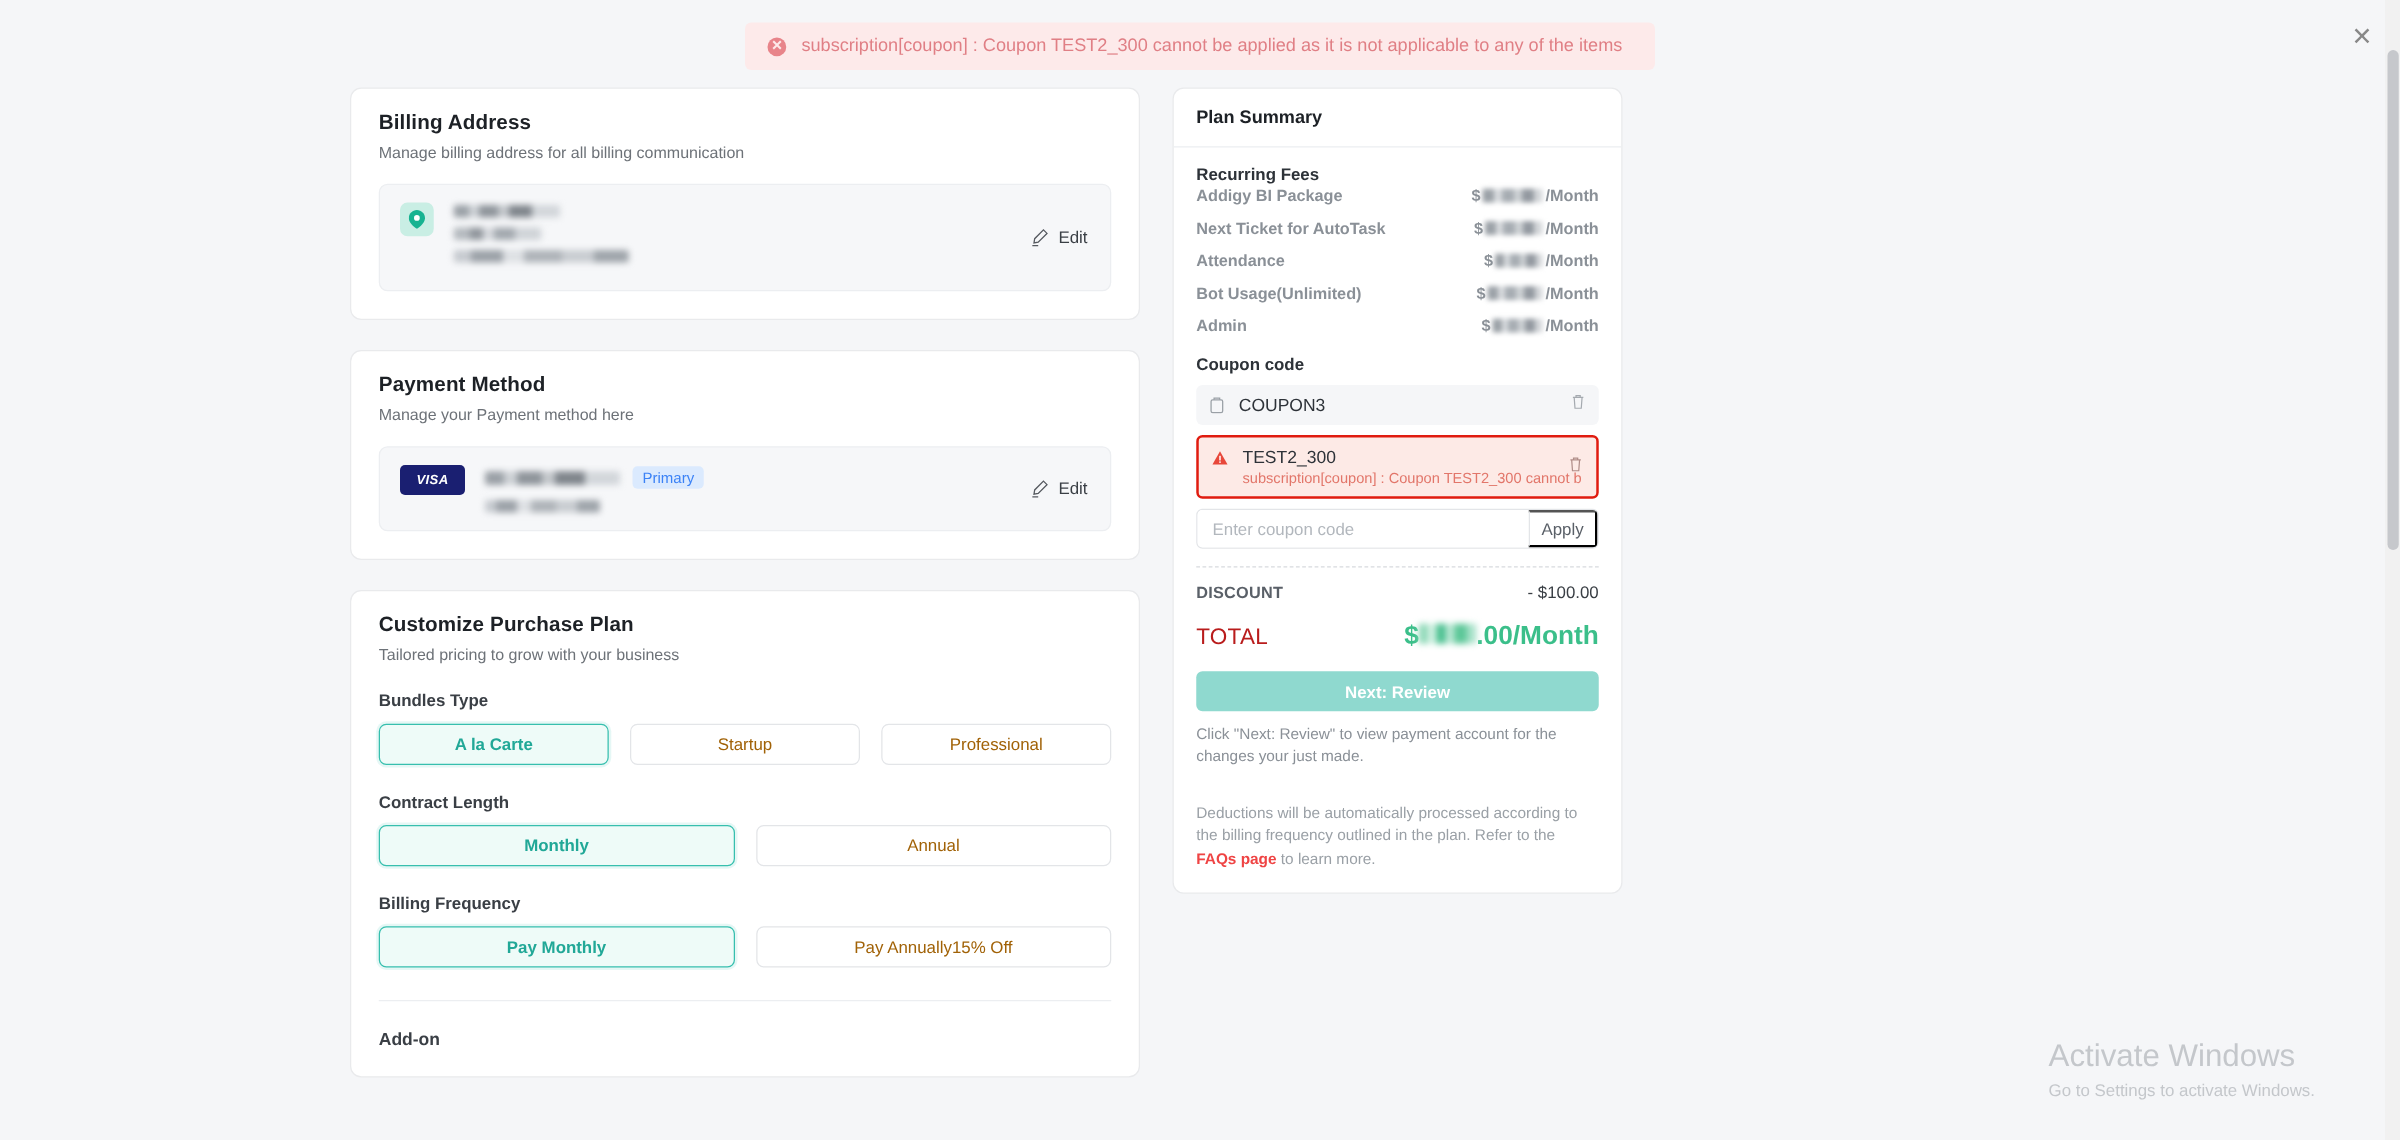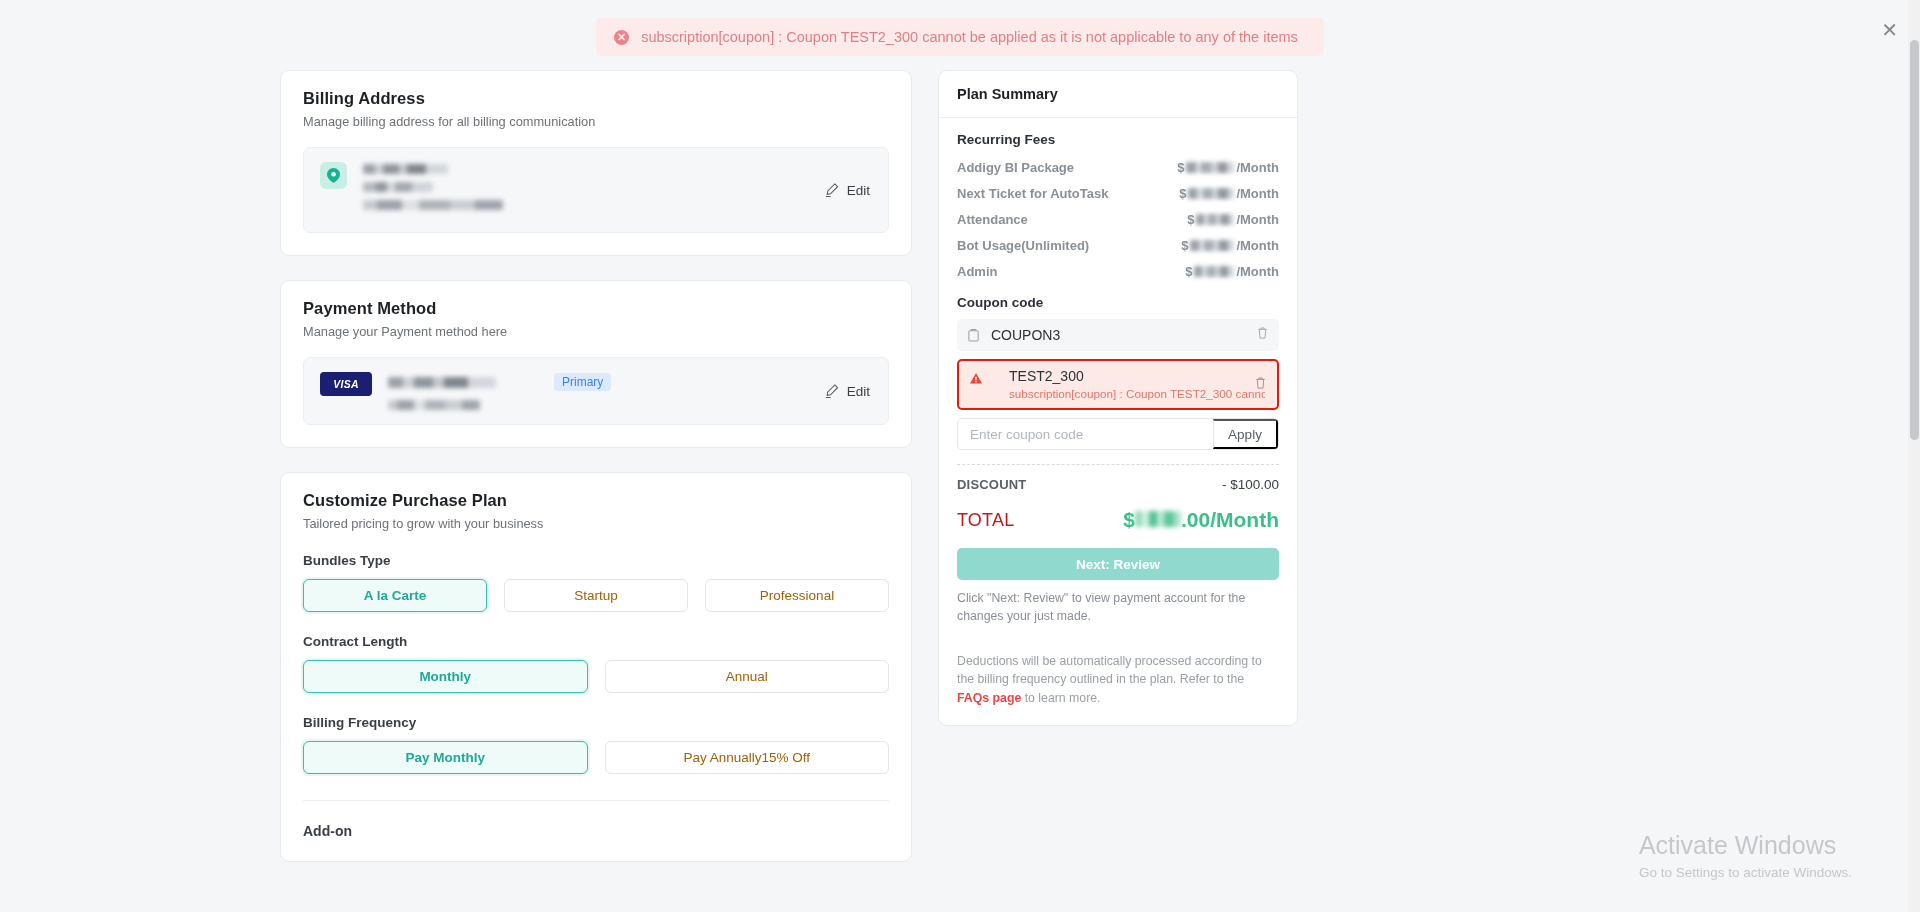--- a/index.html
+++ b/index.html
@@ -98,21 +98,20 @@
     background: #1a1f71; color:#fff; flex: none; margin-right: 16px;
     font-size: 10.5px; font-weight: 700; font-style: italic;
     display: flex; align-items: center; justify-content: center;
     letter-spacing: .3px;
   }
   .primary-chip {
     display: inline-block;
     background: #dbeafe; color: #3b82f6;
     font-size: 12px; padding: 2px 8px; border-radius: 4px;
     vertical-align: middle;
-    margin-left: 48px;
   }
 
   
   .field-label { font-size: 13.5px; font-weight: 700; color: #3a3f45; margin: 22px 0 11px 0; }
   .opt-row { display: flex; gap: 17px; }
   .opt {
     flex: 1; height: 33px; border-radius: 6px;
     border: 1px solid #e3e5e8; background: #fff;
     display: flex; align-items: center; justify-content: center;
     font-size: 13.5px; color: #a16207; cursor: pointer;
@@ -125,21 +124,21 @@
   .divider { height: 1px; background: #eceef1; margin: 26px 0 0 0; }
   .addon-label { font-size: 14px; font-weight: 700; color: #3a3f45; margin-top: 22px; }
 
   
   .summary { background: #fff; border: 1px solid #e9eaec; border-radius: 9px; overflow: hidden; }
   .summary-head {
     padding: 15px 18px; font-size: 14.5px; font-weight: 700; color: #1d2126;
     border-bottom: 1px solid #eceef1;
   }
   .summary-body { padding: 14px 18px 18px 18px; }
-  .sec-title { font-size: 13.5px; font-weight: 700; color: #2d3238; margin-bottom: 13px; }
+  .sec-title { font-size: 13.5px; font-weight: 700; color: #2d3238; margin-bottom: 2px; }
   .fee-row {
     display: flex; justify-content: space-between; align-items: center;
     margin-bottom: 11px;
   }
   .fee-name { font-size: 13px; color: #8a9097; font-weight: 700; }
   .fee-price { font-size: 13px; color: #8a9097; font-weight: 700; display: flex; align-items: center; gap: 2px; }
   .price-blur {
     display: inline-block; height: 11px; width: 46px;
     filter: blur(2.2px); border-radius: 1px;
     background: linear-gradient(90deg,#9ba1a7 0 20%,#d8dbde 20% 32%,#a6acb2 32% 52%,#cdd1d4 52% 66%,#9399a0 66% 86%,#d3d6d9 86% 100%);
@@ -149,36 +148,36 @@
   .coupon-row {
     background: #f5f6f8; border-radius: 5px;
     display: flex; align-items: center; padding: 8px 10px;
     margin-bottom: 8px; position: relative;
   }
   .coupon-code { font-size: 14px; color: #2d3238; margin-left: 11px; }
   .trash { position: absolute; right: 10px; top: 50%; transform: translateY(-50%); cursor: pointer; }
 
   .coupon-row.error {
     background: #fdeae6; border: 2px solid #e01b0f;
-    align-items: flex-start; padding: 7px 12px 8px 10px; gap: 15px;
+    align-items: flex-start; padding: 7px 12px 8px 10px;
   }
   .err-title { font-size: 14px; color: #2d3238; }
   .err-msg { font-size: 11.7px; color: #e2766a; margin-top: 3px; white-space: nowrap; overflow: hidden; }
 
   .coupon-input-row {
     display: flex; border: 1px solid #e3e5e8; border-radius: 5px;
     overflow: hidden; height: 32px; margin-bottom: 2px;
   }
   .coupon-input {
     flex: 1; border: none; outline: none; padding: 0 12px;
     font-size: 13.5px; color: #ef4444; font-family: inherit; background: #fff;
   }
   .coupon-input::placeholder { color: #b2b7bd; }
   .apply-btn {
-    width: 65px; border-left: 1px solid #e3e5e8; background: #fff;
+    width: 55px; border-left: 1px solid #e3e5e8; background: #fff;
     font-size: 13.5px; color: #5a6068; cursor: pointer; font-family: inherit;
   }
 
   .dash-sep { border-top: 1px dashed #d7dade; margin: 14px 0 12px 0; }
   .total-row { display: flex; justify-content: space-between; align-items: center; }
   .disc-label { font-size: 13px; font-weight: 700; color: #5a6068; letter-spacing: .2px; }
   .disc-val { font-size: 13.5px; color: #3a3f45; margin-left: 48px; }
   .total-label { font-size: 18px; font-weight: 400; color: #b91c1c; letter-spacing: .2px; }
   .total-val { font-size: 21px; font-weight: 700; color: #3bbf8a; display: flex; align-items: baseline; }
   .total-blur {

